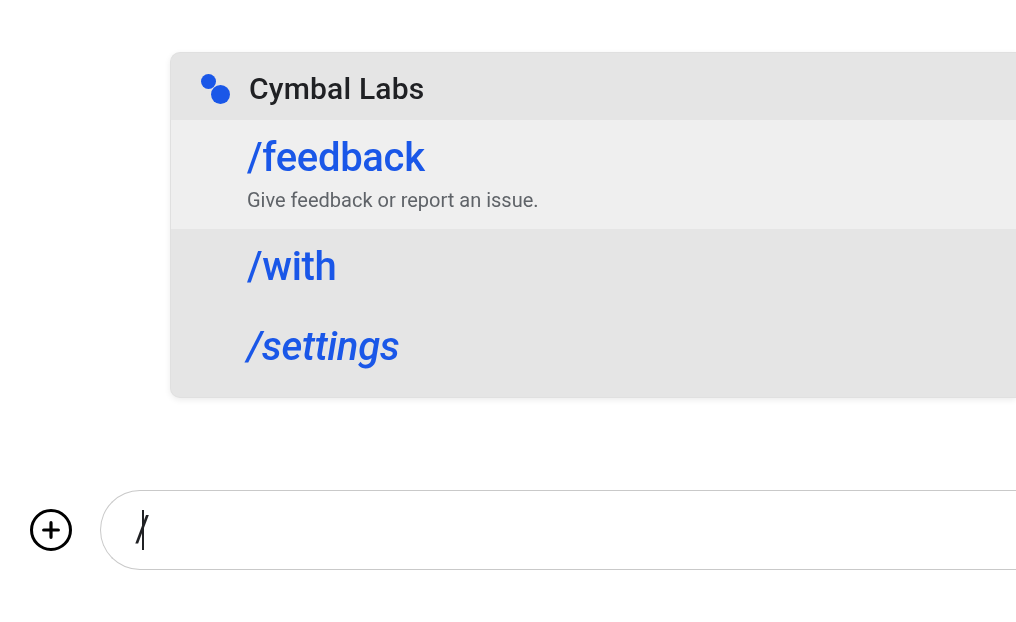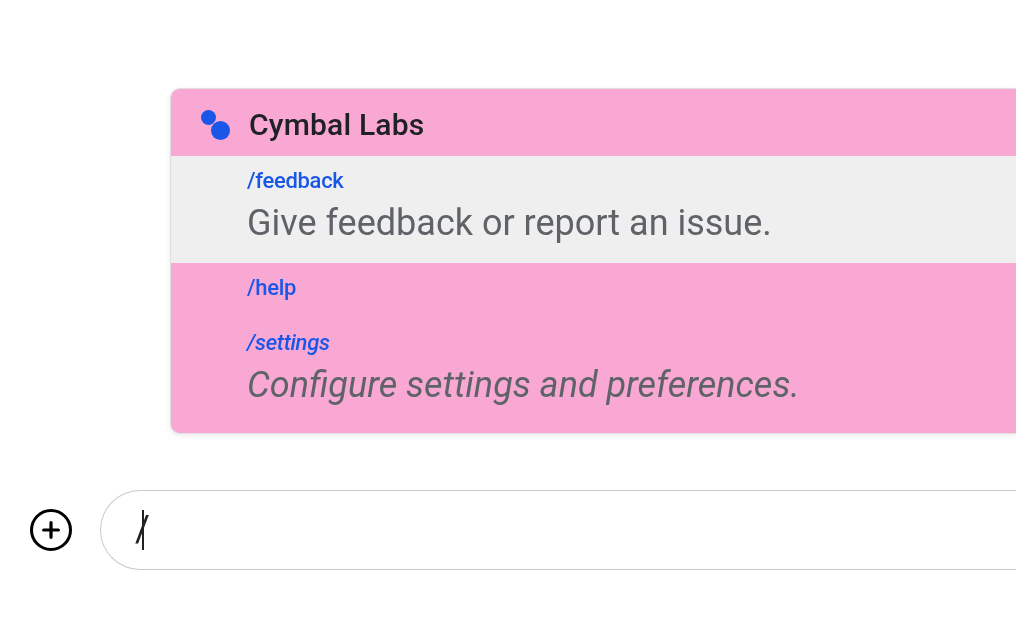--- a/index.html
+++ b/index.html
@@ -13,26 +13,25 @@
       height: 622px;
       background: #ffffff;
       position: relative;
       overflow: hidden;
     }
     .popup {
       position: absolute;
       left: 170px;
       top: 52px;
       right: 0;
-      background: #f9a8d4;
+      background: #e5e5e5;
       border: 1px solid #e0e0e0;
       border-right: none;
       border-radius: 10px 0 0 10px;
       box-shadow: 0 2px 6px rgba(0,0,0,0.08);
-      margin-top: 36px;
     }
     .popup-header {
       display: flex;
       align-items: center;
       padding: 18px 24px 14px 28px;
       gap: 20px;
     }
     .popup-header-icon {
       position: relative;
       width: 30px;
@@ -64,28 +63,28 @@
       letter-spacing: 0.2px;
     }
     .command-item {
       padding: 10px 24px 14px 76px;
       cursor: pointer;
     }
     .command-item.selected {
       background: #efefef;
     }
     .command-name {
-      font-size: 22px;
+      font-size: 40px;
       color: #1a57e8;
       font-weight: 500;
       line-height: 1.4;
       letter-spacing: -0.3px;
     }
     .command-desc {
-      font-size: 36px;
+      font-size: 20px;
       color: #5f6368;
       line-height: 1.45;
       letter-spacing: 0px;
     }
     .command-item:last-child {
       padding-bottom: 22px;
       font-style: italic;
     }
     .input-row {
       position: absolute;
@@ -155,26 +154,25 @@
     </div>
     <div class="popup-header-title">Cymbal Labs</div>
   </div>
 
   <div class="command-item selected">
     <div class="command-name">/feedback</div>
     <div class="command-desc">Give feedback or report an issue.</div>
   </div>
 
   <div class="command-item">
-    <div class="command-name">/help</div>
+    <div class="command-name">/with</div>
   </div>
 
   <div class="command-item">
     <div class="command-name">/settings</div>
-    <div class="command-desc">Configure settings and preferences.</div>
   </div>
 </div>
 
 <div class="input-row">
   <button class="plus-button">
     <svg viewBox="0 0 24 24">
       <path d="M12 4 L12 20 M4 12 L20 12" stroke="#000000" stroke-width="3.5" stroke-linecap="round" fill="none"></path>
     </svg>
   </button>
   <div class="message-input-wrapper">

